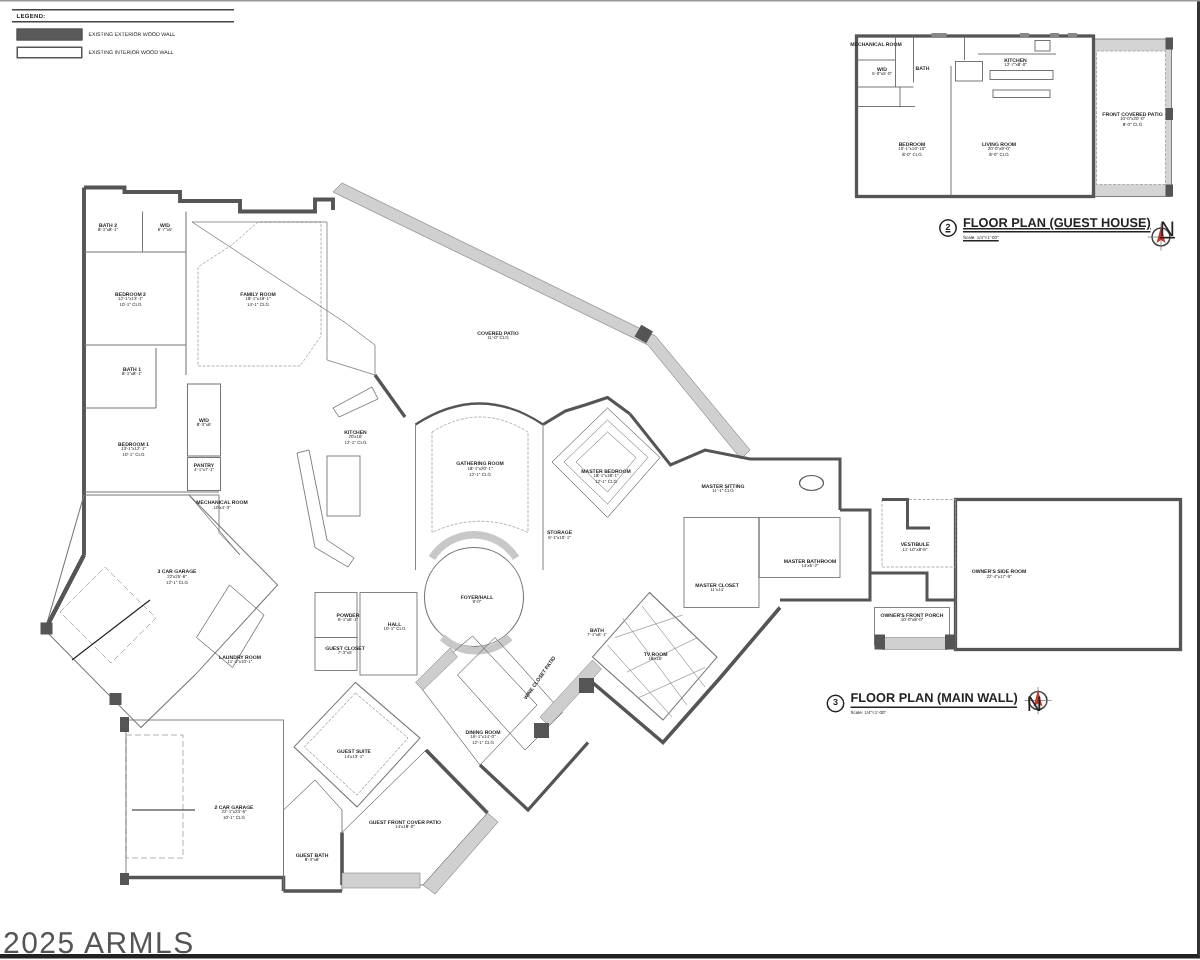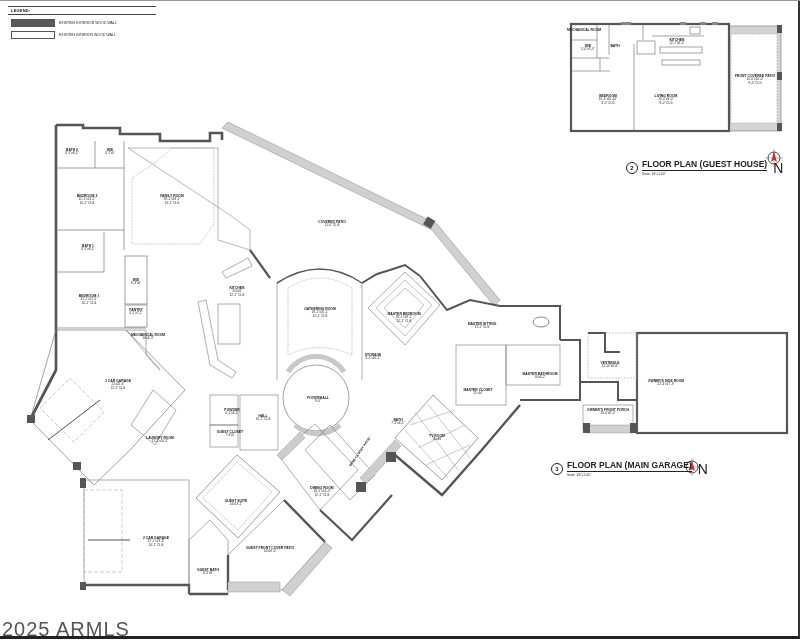--- a/index.html
+++ b/index.html
@@ -248,31 +248,31 @@
 <div class="room" style="left:437px;top:438px;"><span>TV ROOM</span><span class="dim">16'x16'</span></div>
 <div class="room" style="left:322px;top:492px;"><span>DINING ROOM</span><span class="dim">16'-1"x14'-0"</span><span class="dim">12'-1" CLG</span></div>
 <div class="room" style="left:236px;top:503px;"><span>GUEST SUITE</span><span class="dim">14'x13'-1"</span></div>
 <div class="room" style="left:270px;top:550px;"><span>GUEST FRONT COVER PATIO</span><span class="dim">14'x18'-0"</span></div>
 <div class="room" style="left:208px;top:572px;"><span>GUEST BATH</span><span class="dim">8'-3"x8'</span></div>
 <div class="room" style="left:156px;top:542px;"><span>2 CAR GARAGE</span><span class="dim">22'-1"x23'-6"</span><span class="dim">10'-1" CLG</span></div>
 <div class="room" style="left:610px;top:365px;"><span>VESTIBULE</span><span class="dim">11'-10"x8'-6"</span></div>
 <div class="room" style="left:608px;top:412px;"><span>OWNER'S FRONT PORCH</span><span class="dim">10'-0"x8'-0"</span></div>
 <div class="room" style="left:666px;top:383px;"><span>OWNER'S SIDE ROOM</span><span class="dim">22'-4"x17'-9"</span></div>
 
-<div class="title-block" style="left:626px;top:160px;">
+<div class="title-block" style="left:626px;top:144px;text-decoration:underline;">
   <div class="num-circle">2</div>
   <div>
     <div class="plan-title">FLOOR PLAN (GUEST HOUSE)</div>
     <div class="plan-scale">Scale: 1/4"=1'-00"</div>
   </div>
   <span class="north-label">N</span>
 </div>
 
 <div class="title-block" style="left:551px;top:461px;">
   <div class="num-circle">3</div>
   <div>
-    <div class="plan-title">FLOOR PLAN (MAIN GARAGE)</div>
+    <div class="plan-title">FLOOR PLAN (MAIN WALL)</div>
     <div class="plan-scale">Scale: 1/4"=1'-00"</div>
   </div>
   <span class="north-label">N</span>
 </div>
 
 <div class="watermark">2025 ARMLS</div>
 
 </body></html>

